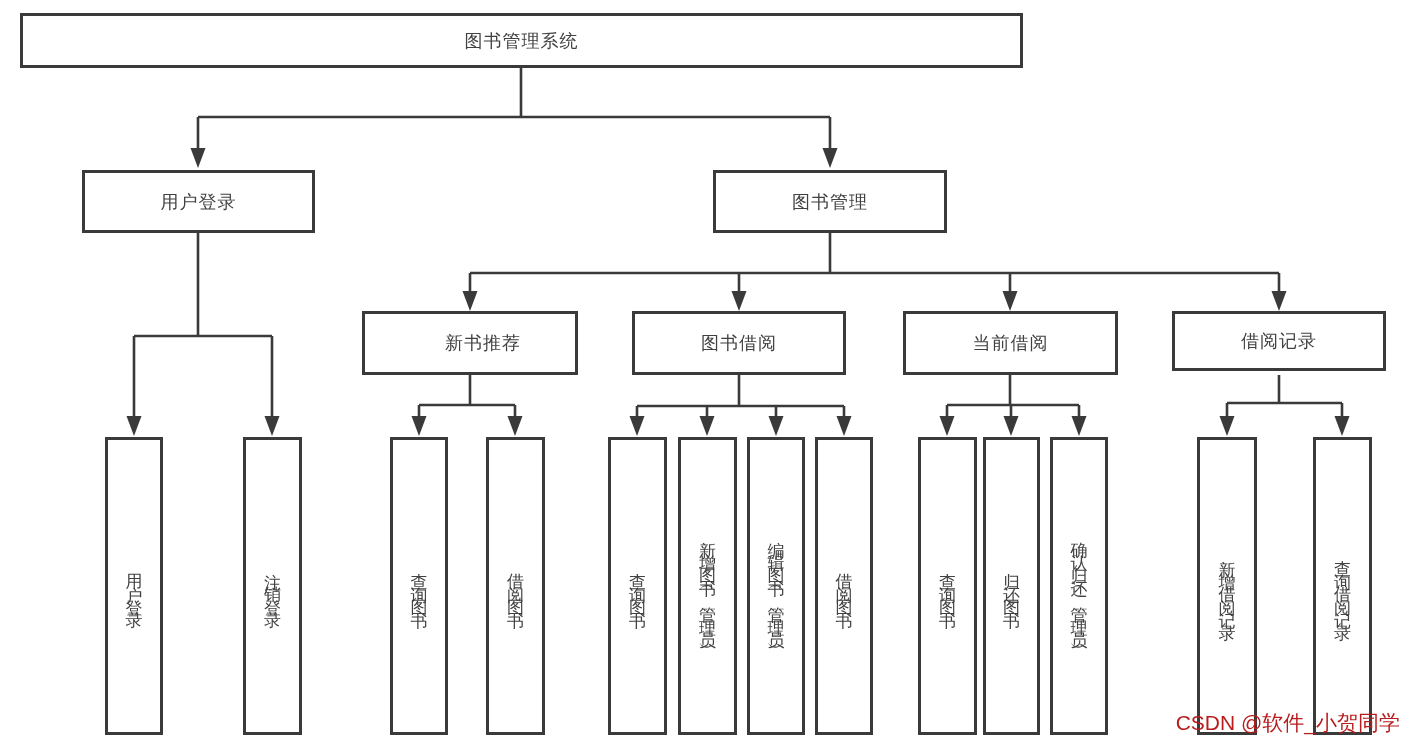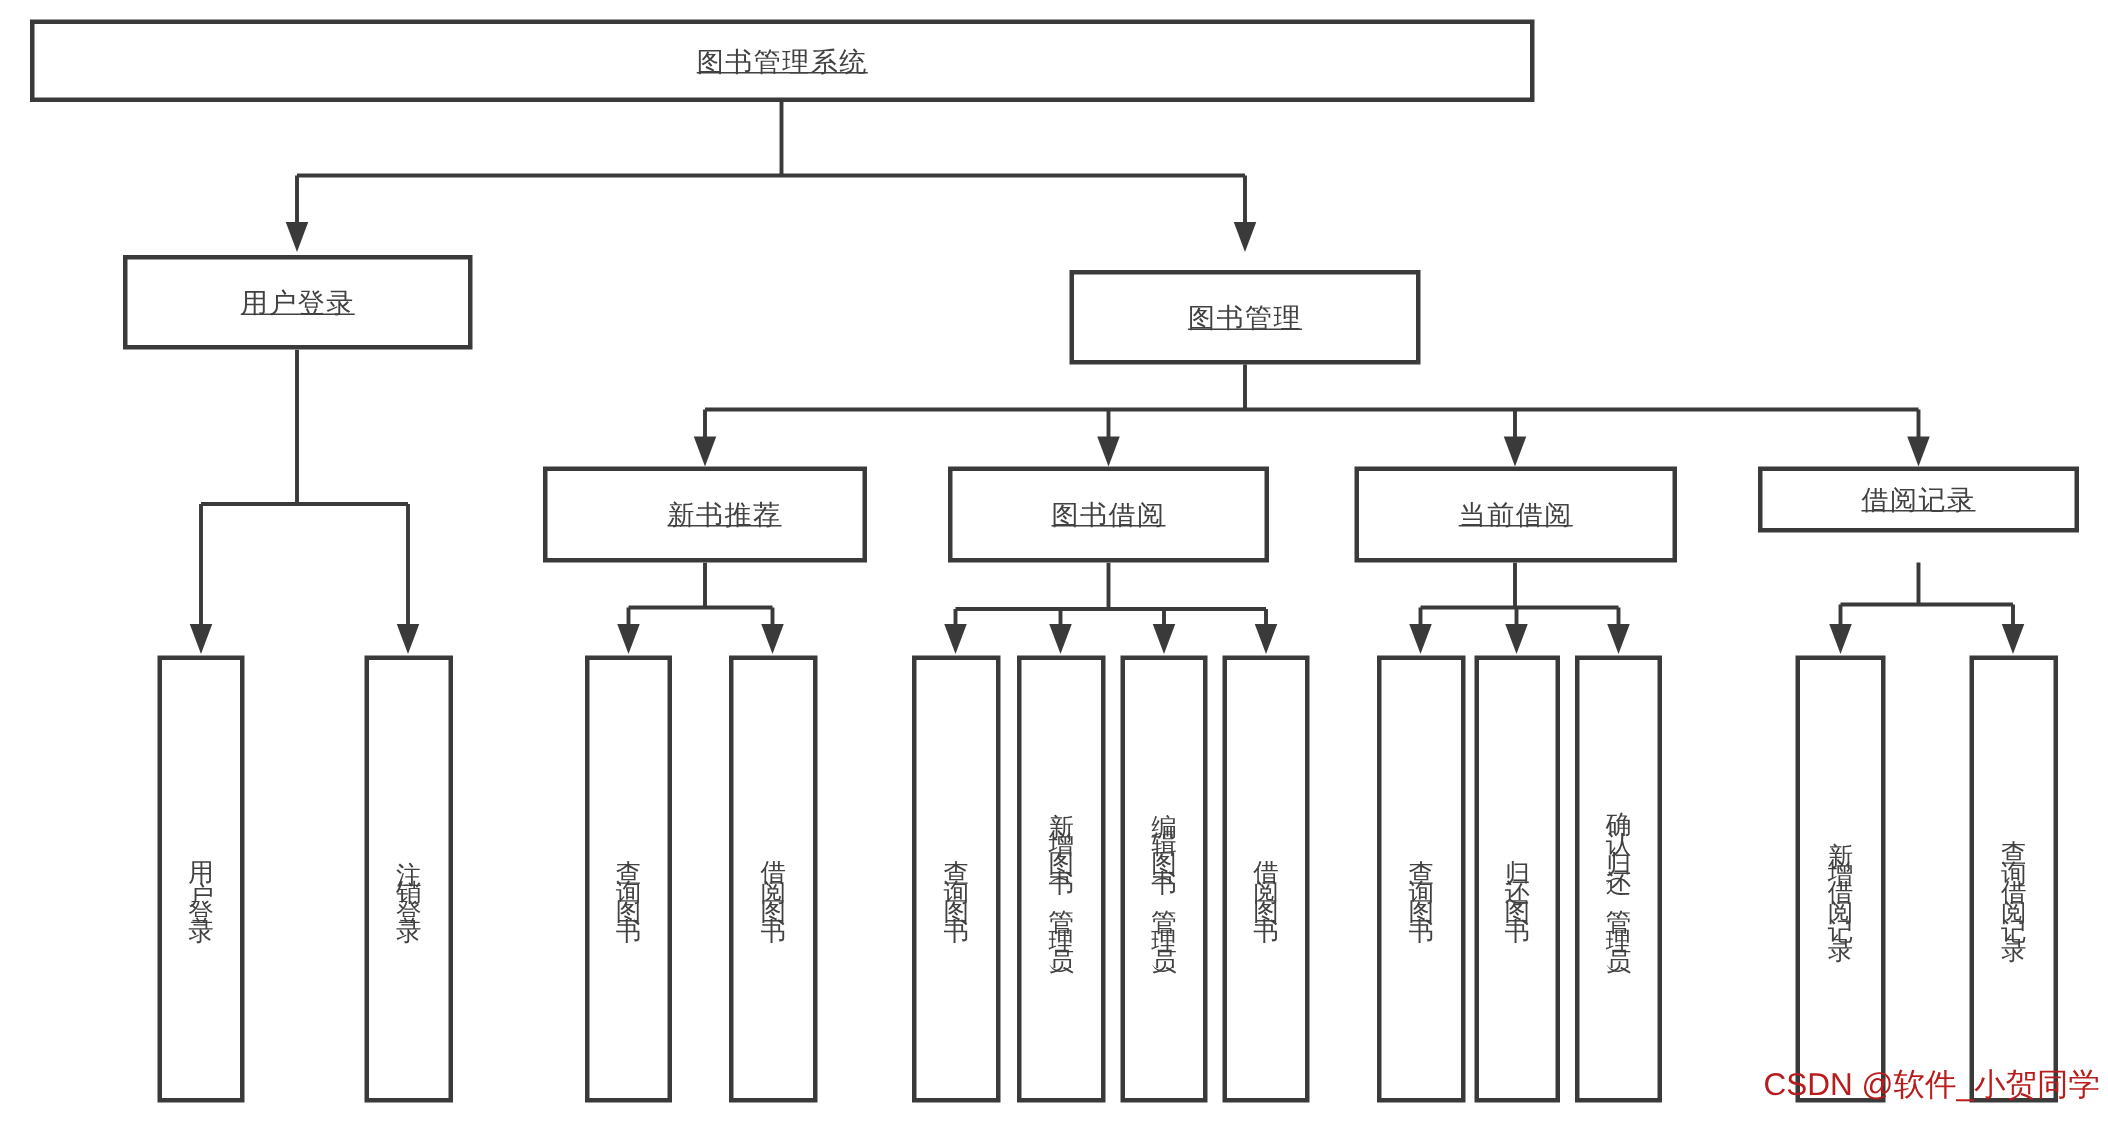--- a/index.html
+++ b/index.html
@@ -29,21 +29,20 @@
     position: absolute;
     box-sizing: border-box;
     border: 3px solid #3a3a3a;
     background: #ffffff;
     display: flex;
     align-items: center;
     justify-content: center;
     font-size: 18px;
     letter-spacing: 1px;
     color: #414141;
-    text-decoration: underline;
   }
   .vbox {
     position: absolute;
     box-sizing: border-box;
     border: 3px solid #3a3a3a;
     background: #ffffff;
     top: 437px;
     height: 298px;
     display: flex;
     align-items: center;
@@ -123,26 +122,26 @@
       M939.5 416 H954.5 L947 436 Z
       M1003.5 416 H1018.5 L1011 436 Z
       M1071.5 416 H1086.5 L1079 436 Z
       M1219.5 416 H1234.5 L1227 436 Z
       M1334.5 416 H1349.5 L1342 436 Z"></path>
   </svg>
 
   <div class="hbox" style="left:20px; top:13px; width:1003px; height:55px;">图书管理系统</div>
 
   <div class="hbox" style="left:82px; top:170px; width:233px; height:63px;">用户登录</div>
-  <div class="hbox" style="left:713px; top:180px; width:234px; height:63px;">图书管理</div>
+  <div class="hbox" style="left:713px; top:170px; width:234px; height:63px;">图书管理</div>
 
   <div class="hbox" style="left:362px; top:311px; width:216px; height:64px;padding-left:26px;">新书推荐</div>
   <div class="hbox" style="left:632px; top:311px; width:214px; height:64px;">图书借阅</div>
   <div class="hbox" style="left:903px; top:311px; width:215px; height:64px;">当前借阅</div>
-  <div class="hbox" style="left:1172px; top:311px; width:214px; height:44px;">借阅记录</div>
+  <div class="hbox" style="left:1172px; top:311px; width:214px; height:60px;">借阅记录</div>
 
   <div class="vbox" style="left:105px; width:58px;">用户登录</div>
   <div class="vbox" style="left:243px; width:59px;">注销登录</div>
 
   <div class="vbox" style="left:390px; width:58px;">查询图书</div>
   <div class="vbox" style="left:486px; width:59px;">借阅图书</div>
 
   <div class="vbox" style="left:608px; width:59px;">查询图书</div>
   <div class="vbox" style="left:678px; width:59px;">新增图书（管理员）</div>
   <div class="vbox" style="left:747px; width:58px;">编辑图书（管理员）</div>

